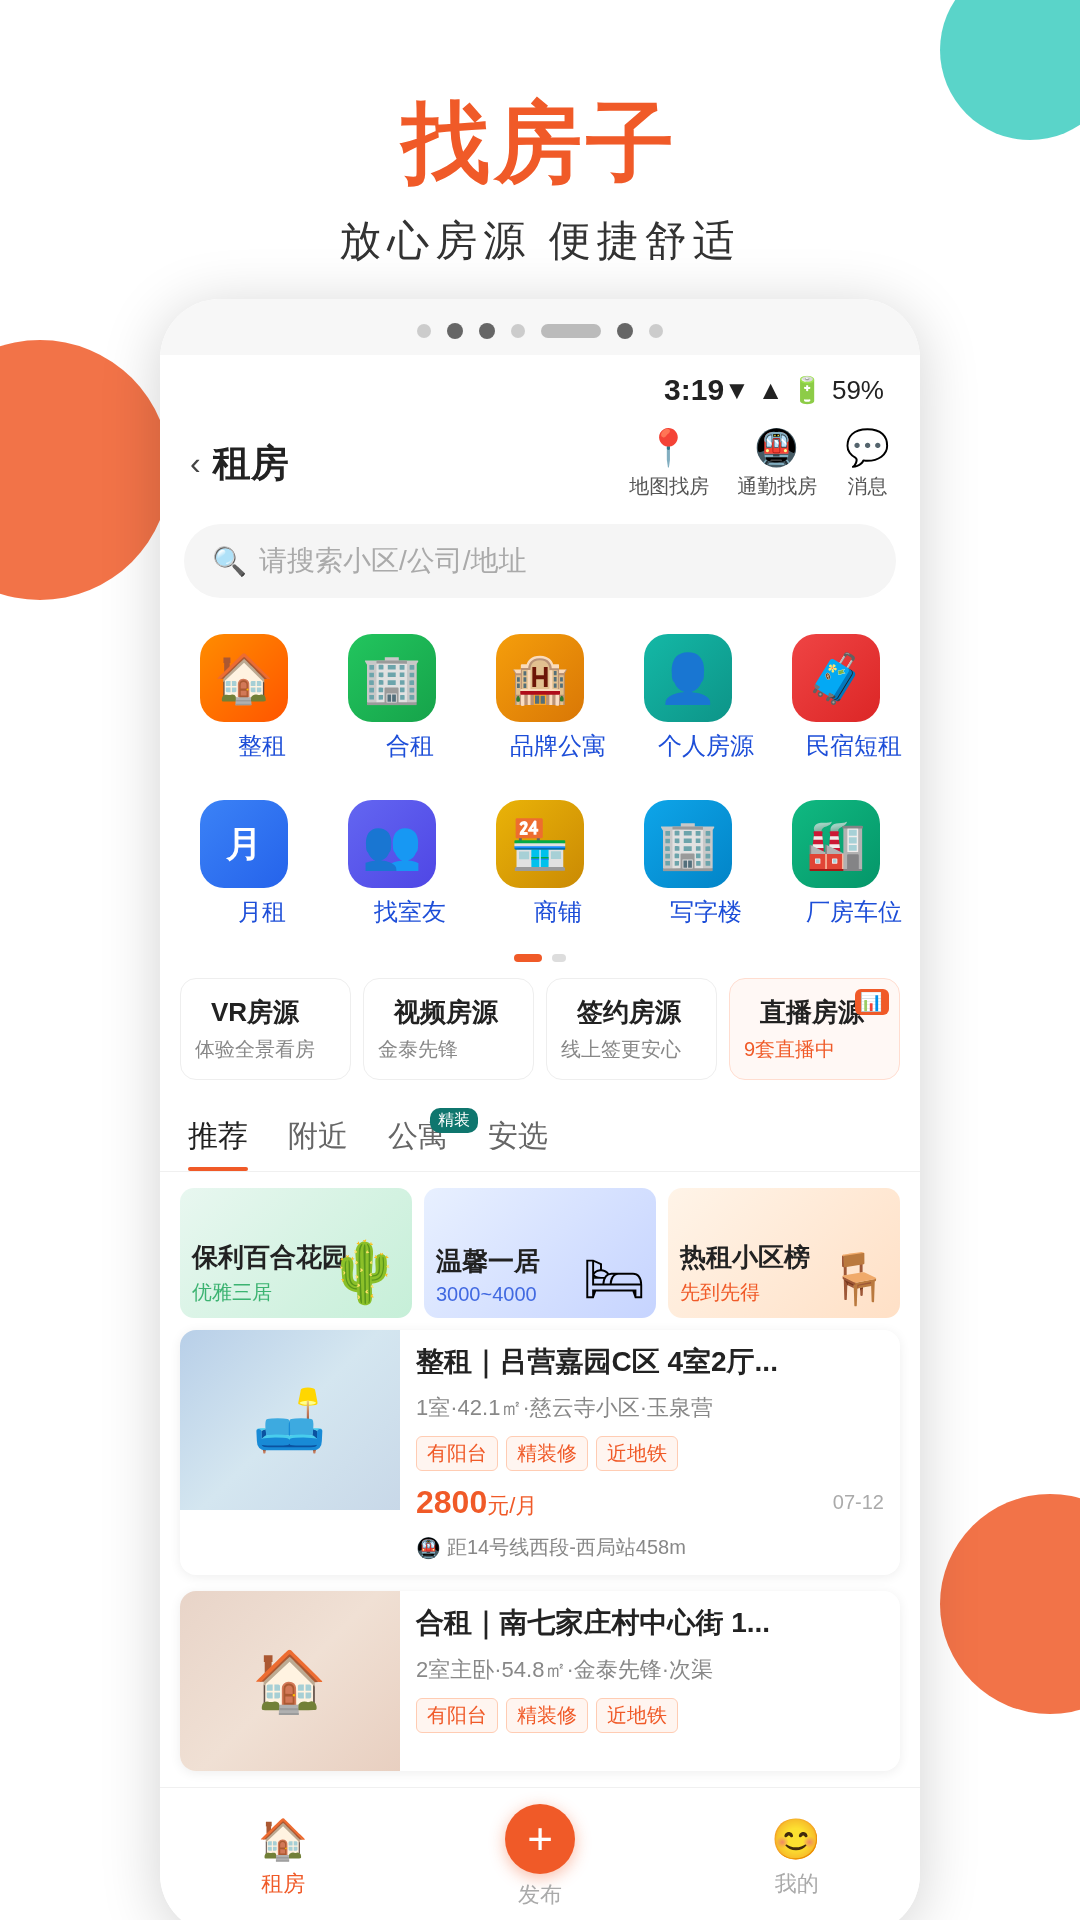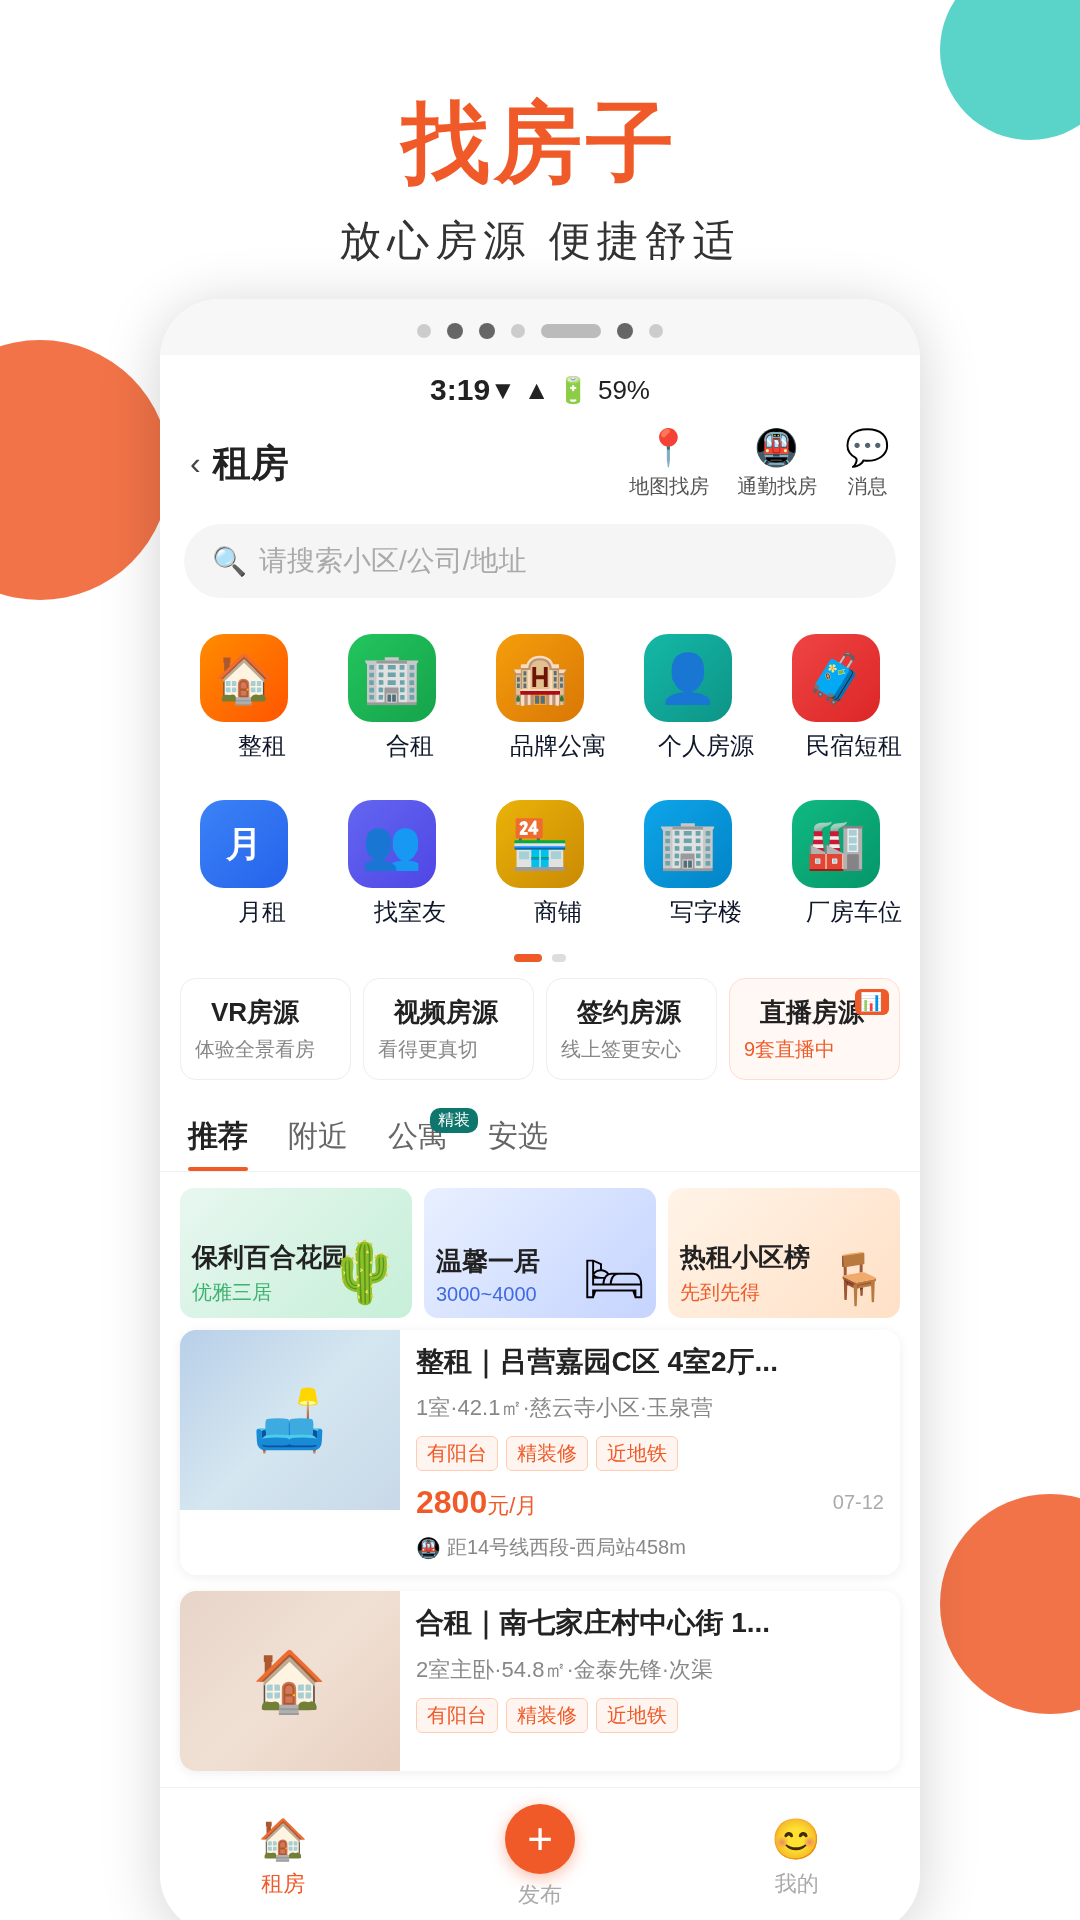--- a/index.html
+++ b/index.html
@@ -109,21 +109,21 @@
     .dot.pill {
       width: 60px;
       height: 14px;
       border-radius: 7px;
       background: #bbb;
     }
 
     
     .status-bar {
       display: flex;
-      justify-content: center;
+      justify-content: flex-end;
       align-items: center;
       padding: 18px 36px 10px;
       background: #fff;
     }
     .status-time {
       font-size: 30px;
       font-weight: 600;
       color: #222;
     }
     .status-icons {
@@ -217,21 +217,21 @@
       width: 88px;
       height: 88px;
       border-radius: 24px;
       display: flex;
       align-items: center;
       justify-content: center;
       font-size: 48px;
     }
     .category-label {
       font-size: 24px;
-      color: #0f172a;
+      color: #1d4ed8;
       text-align: right;
       margin-left: 36px;
     }
 
     
     .icon-orange { background: linear-gradient(135deg, #FF8C00, #FF5500); }
     .icon-green { background: linear-gradient(135deg, #22C55E, #16A34A); }
     .icon-amber { background: linear-gradient(135deg, #F59E0B, #D97706); }
     .icon-teal { background: linear-gradient(135deg, #14B8A6, #0D9488); }
     .icon-red { background: linear-gradient(135deg, #EF4444, #DC2626); }
@@ -314,21 +314,21 @@
       border-bottom: 1px solid #f0f0f0;
     }
     .tab-item {
       font-size: 30px;
       color: #666;
       padding-bottom: 14px;
       position: relative;
     }
     .tab-item.active {
       color: #222;
-      font-weight: 700;
+      font-weight: 400;
     }
     .tab-item.active::after {
       content: '';
       position: absolute;
       bottom: 0;
       left: 0;
       right: 0;
       height: 4px;
       background: #F05A28;
       border-radius: 2px;
@@ -636,21 +636,21 @@
       <div class="grid-dot inactive"></div>
     </div>
 
     <div class="feature-cards">
       <div class="feature-card">
         <div class="feature-card-title">VR房源</div>
         <div class="feature-card-sub">体验全景看房</div>
       </div>
       <div class="feature-card">
         <div class="feature-card-title">视频房源</div>
-        <div class="feature-card-sub">看得更真切</div>
+        <div class="feature-card-sub">金泰先锋</div>
       </div>
       <div class="feature-card">
         <div class="feature-card-title">签约房源</div>
         <div class="feature-card-sub">线上签更安心</div>
       </div>
       <div class="feature-card highlight">
         <div class="live-badge">📊</div>
         <div class="feature-card-title">直播房源</div>
         <div class="live-count">9套直播中</div>
       </div>

